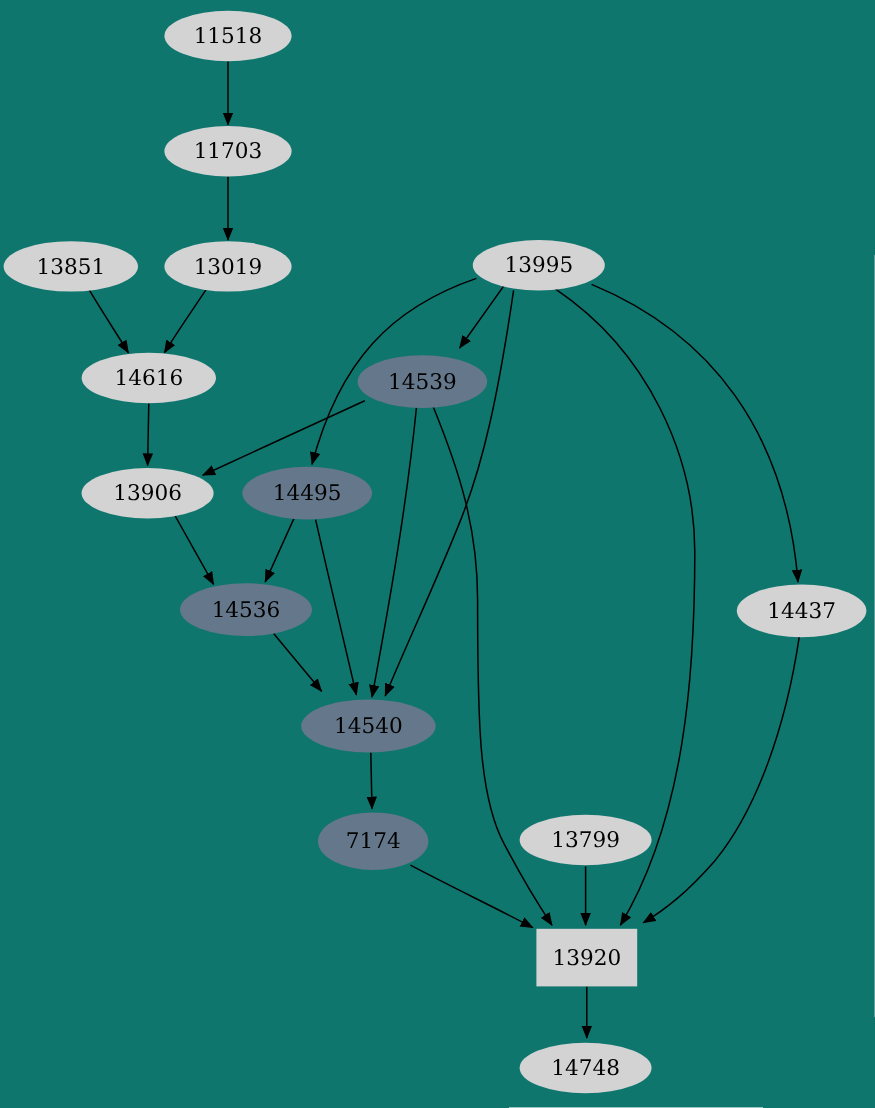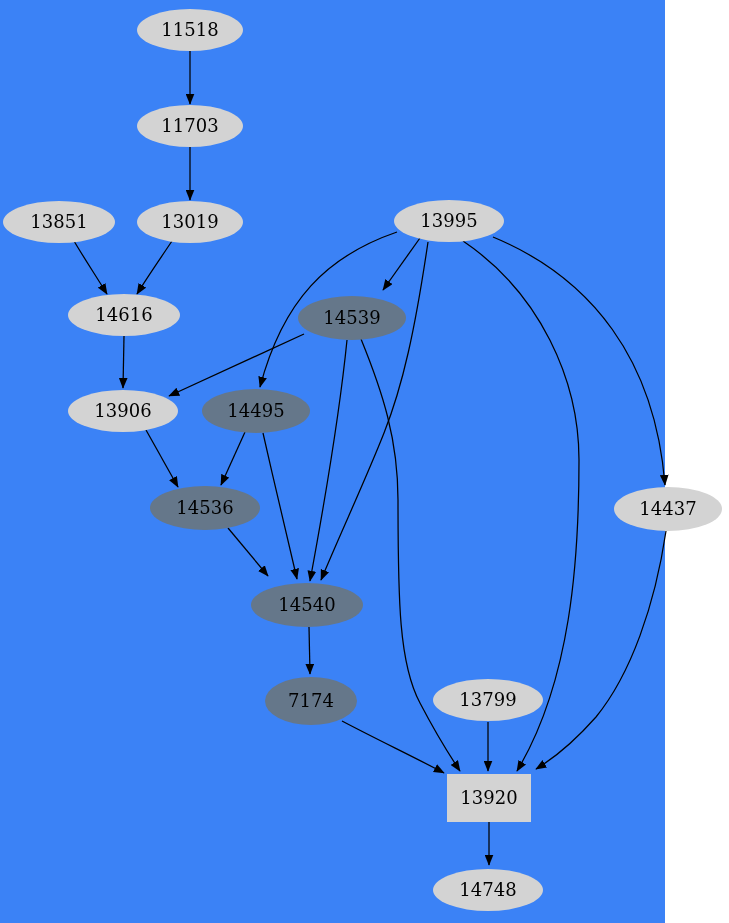--- a/index.html
+++ b/index.html
@@ -6,23 +6,23 @@
     margin: 0;
     padding: 0;
     background: #ffffff;
     width: 729px;
     height: 923px;
     overflow: hidden;
     font-family: "DejaVu Serif", "Liberation Serif", serif;
   }
   .stage {
     position: relative;
-    width: 665px;
+    width: 729px;
     height: 923px;
-    background: #3b82f6;
+    background: #0f766e;
   }
   svg { display: block; }
   .node-label {
     font-family: "DejaVu Serif", "Liberation Serif", serif;
     font-size: 18px;
   }
 </style>
 </head>
 <body>
 

